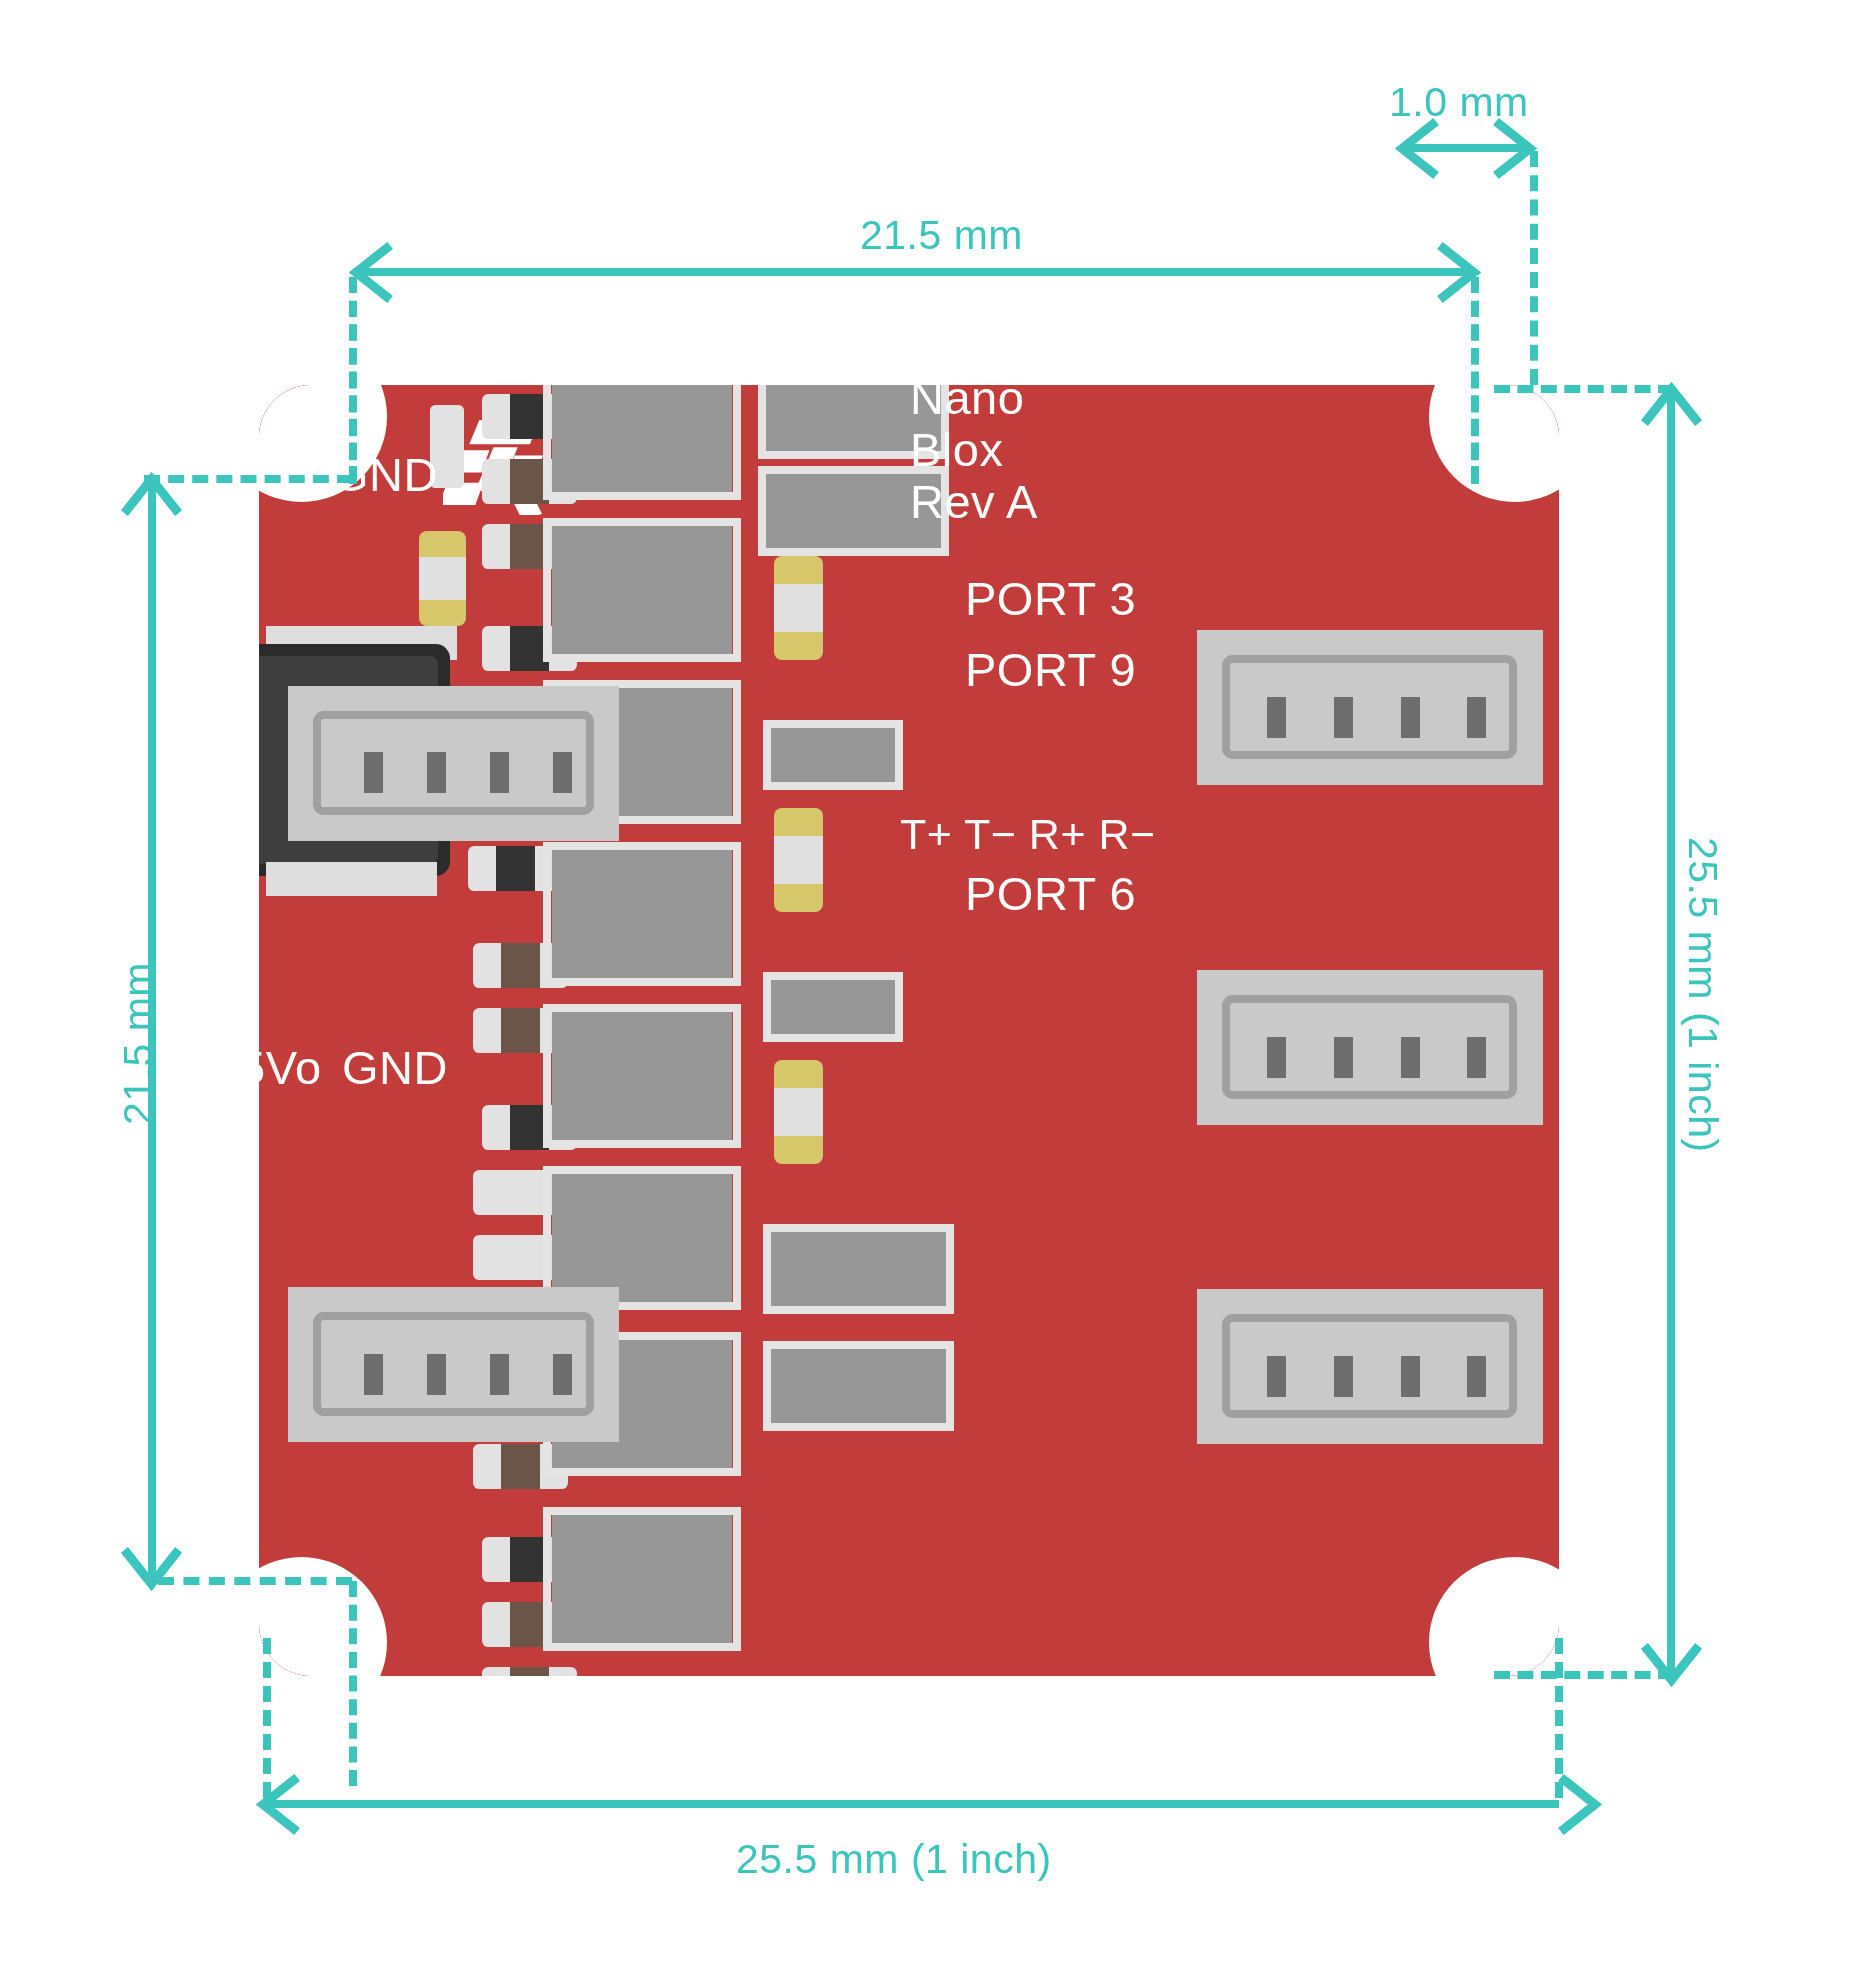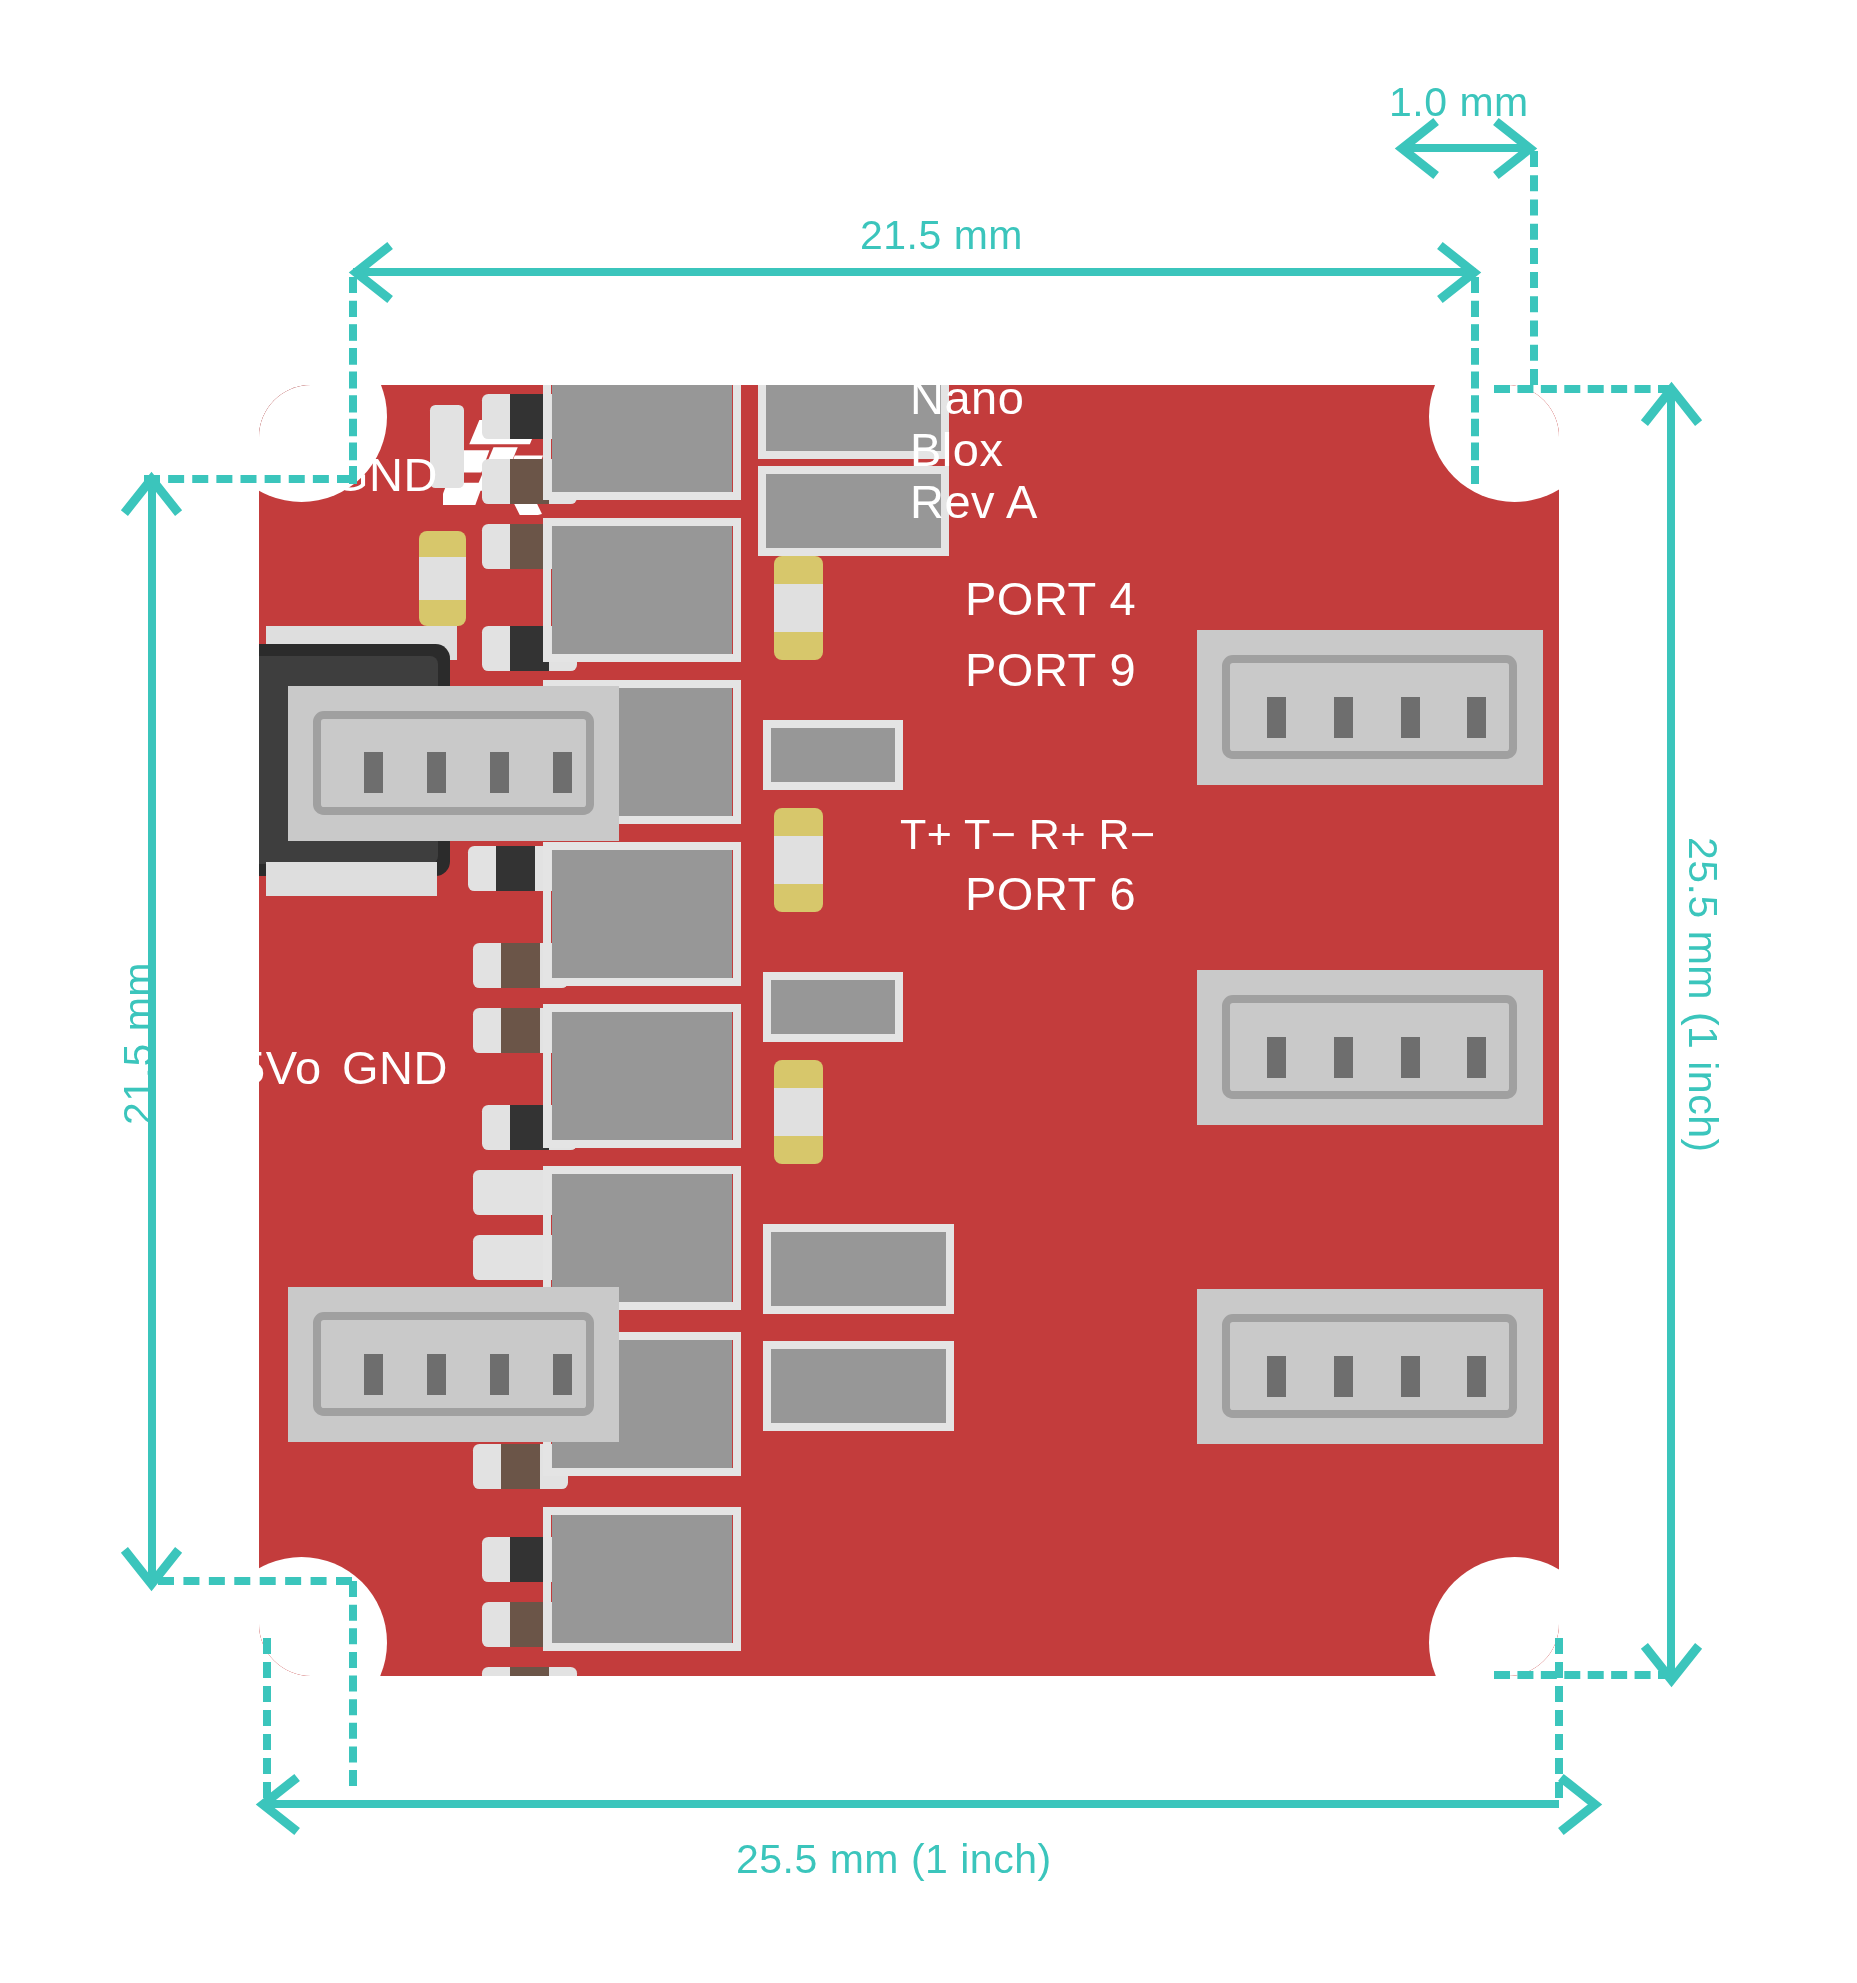--- a/index.html
+++ b/index.html
@@ -330,21 +330,21 @@
 
     <div class="silk" style="left:-4.5px;top:62px;">Vin</div>
     <div class="silk" style="left:73px;top:62px;">GND</div>
     <div class="silk" style="left:-20px;top:655px;">5Vo</div>
     <div class="silk" style="left:83px;top:655px;">GND</div>
 
     <div class="silk" style="left:651px;top:-15.3px;">Nano</div>
     <div class="silk" style="left:651px;top:37px;">Blox</div>
     <div class="silk" style="left:651px;top:89px;">Rev A</div>
 
-    <div class="silk" style="left:706px;top:-0.9px;top:186px;">PORT  4</div>
+    <div class="silk" style="left:706px;top:-0.9px;top:186px;">PORT  3</div>
     <div class="silk" style="left:706px;top:257px;">PORT  9</div>
     <div class="silk silk-small" style="left:641px;top:425px;">T+  T−  R+  R−</div>
     <div class="silk" style="left:706px;top:481px;">PORT  6</div>
   </div>
 
   <div class="conn" style="left:461px;top:1100px;width:0;height:0;"></div>
 
   <div style="position:absolute;left:459px;top:866px;width:0;height:0;"></div>
 
   <div style="position:absolute;left:461px;top:864px;width:0;height:0;"></div>

